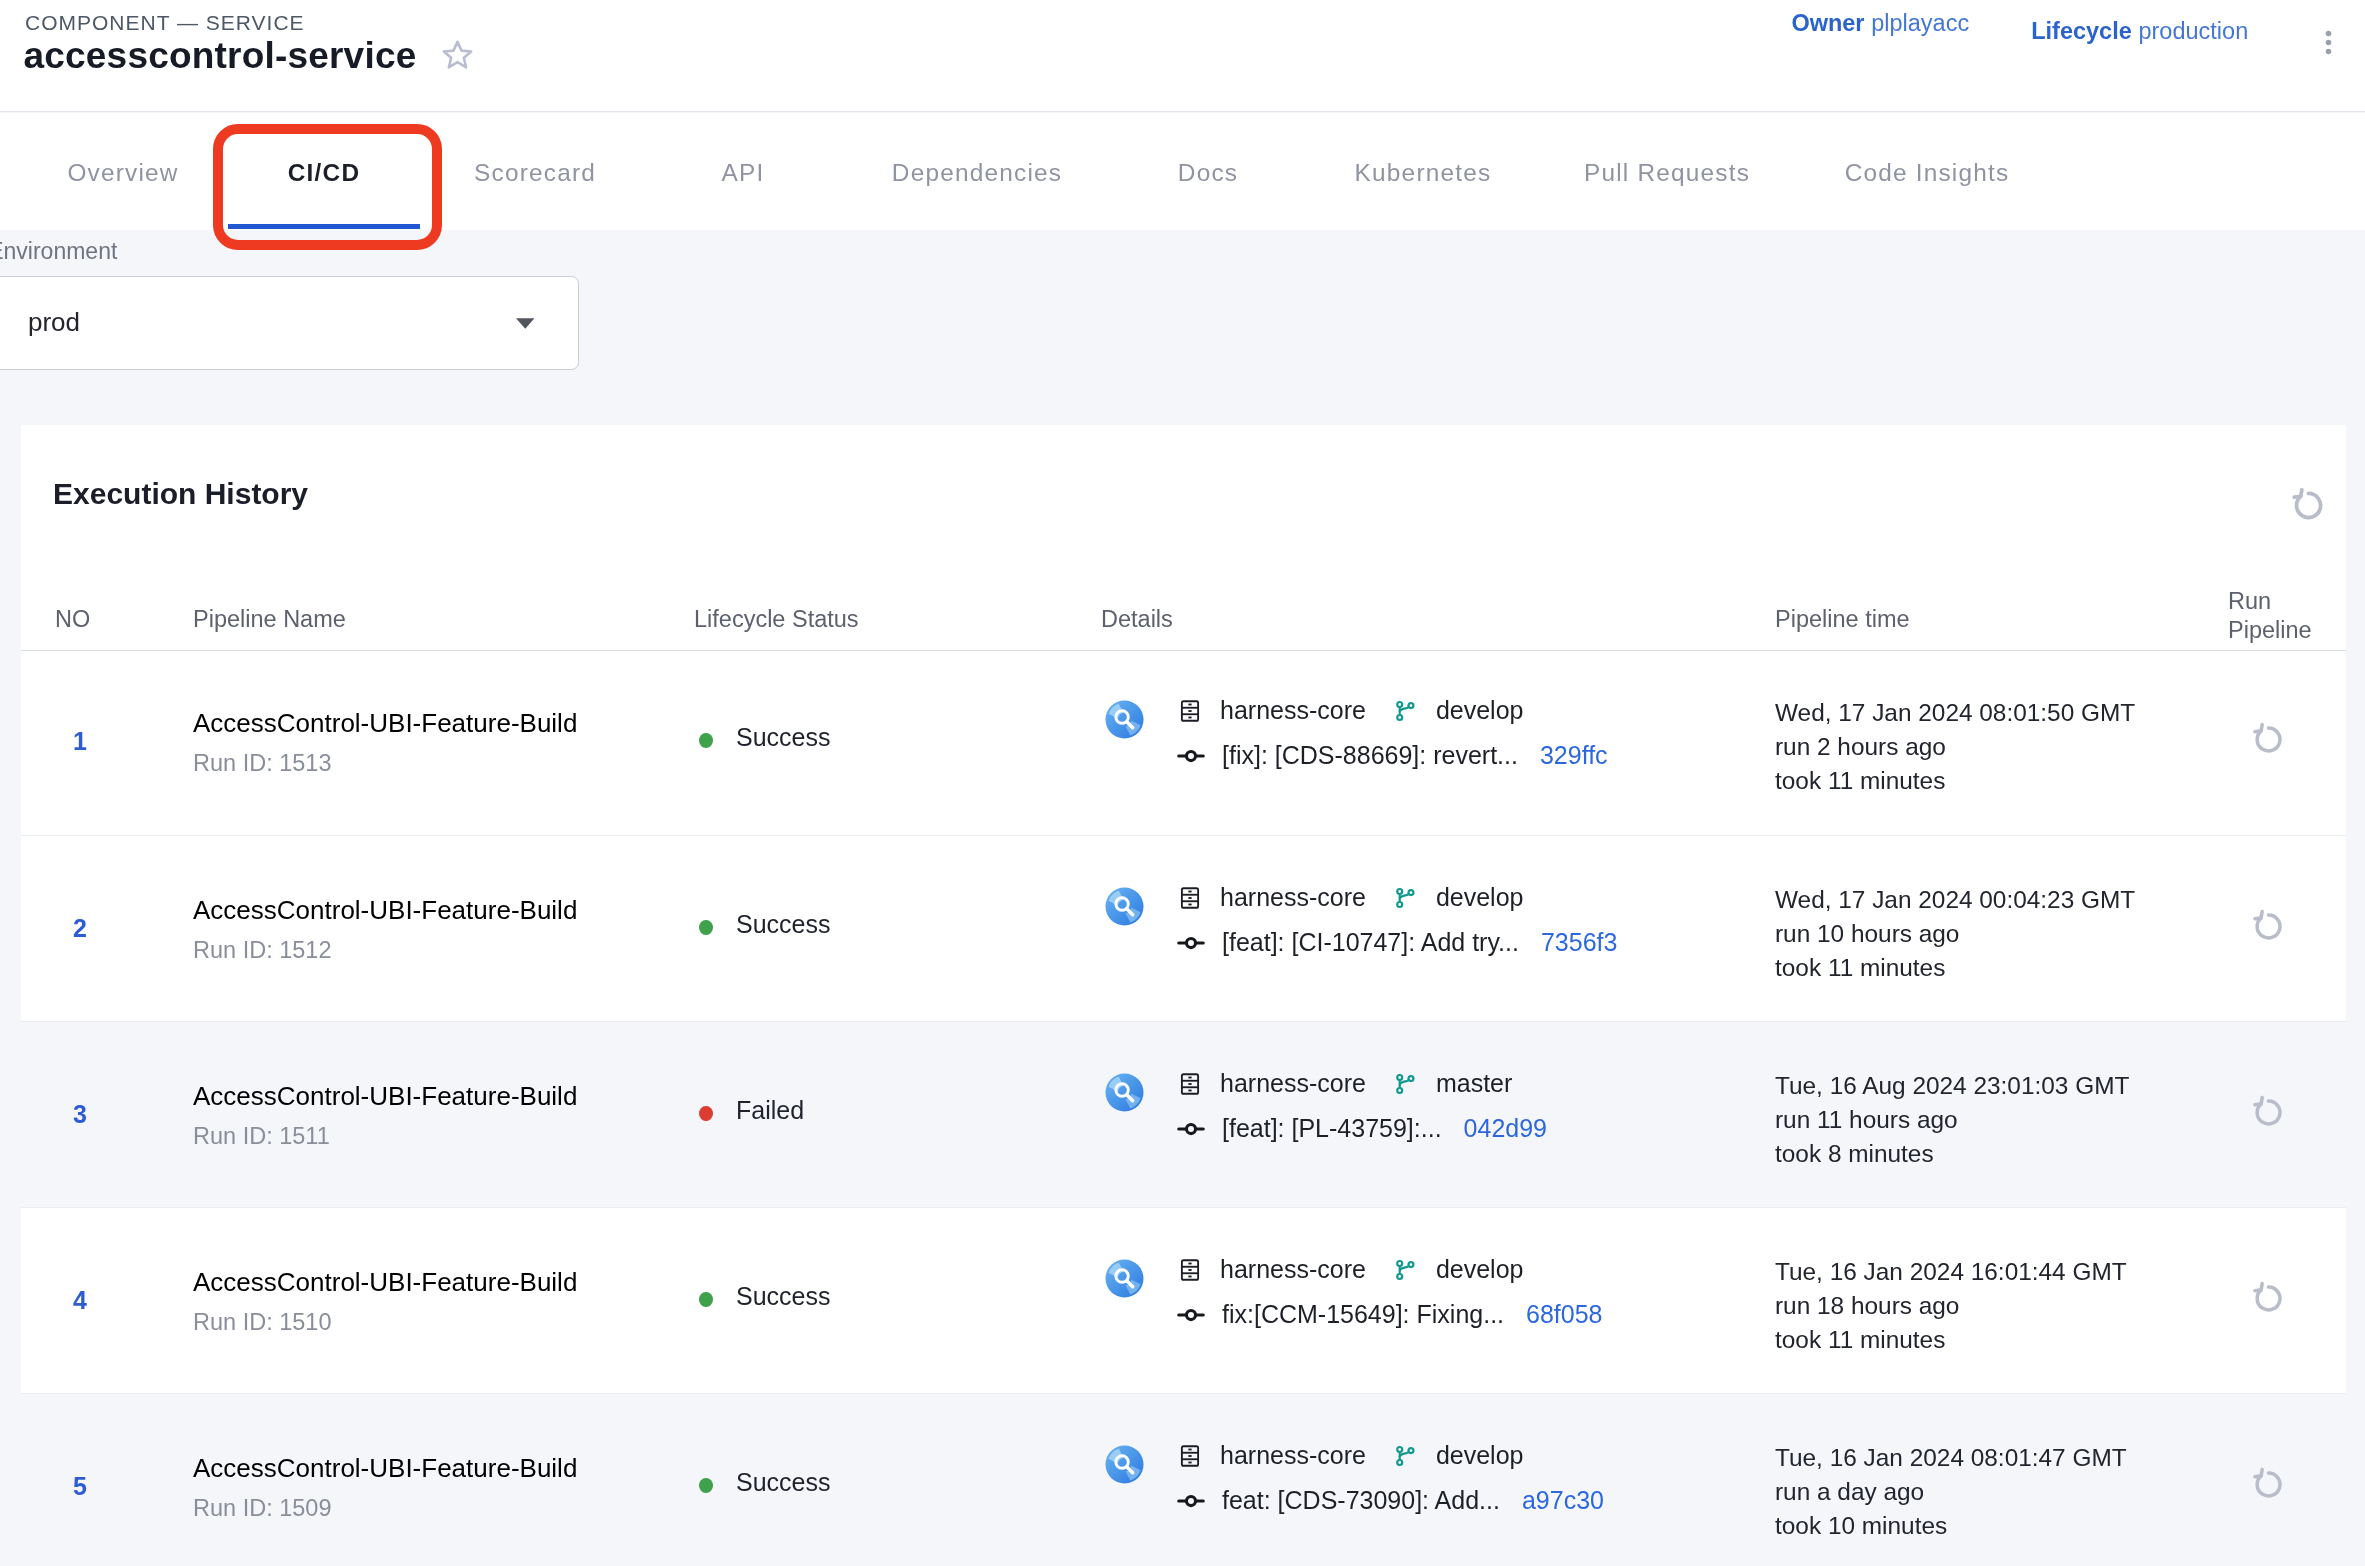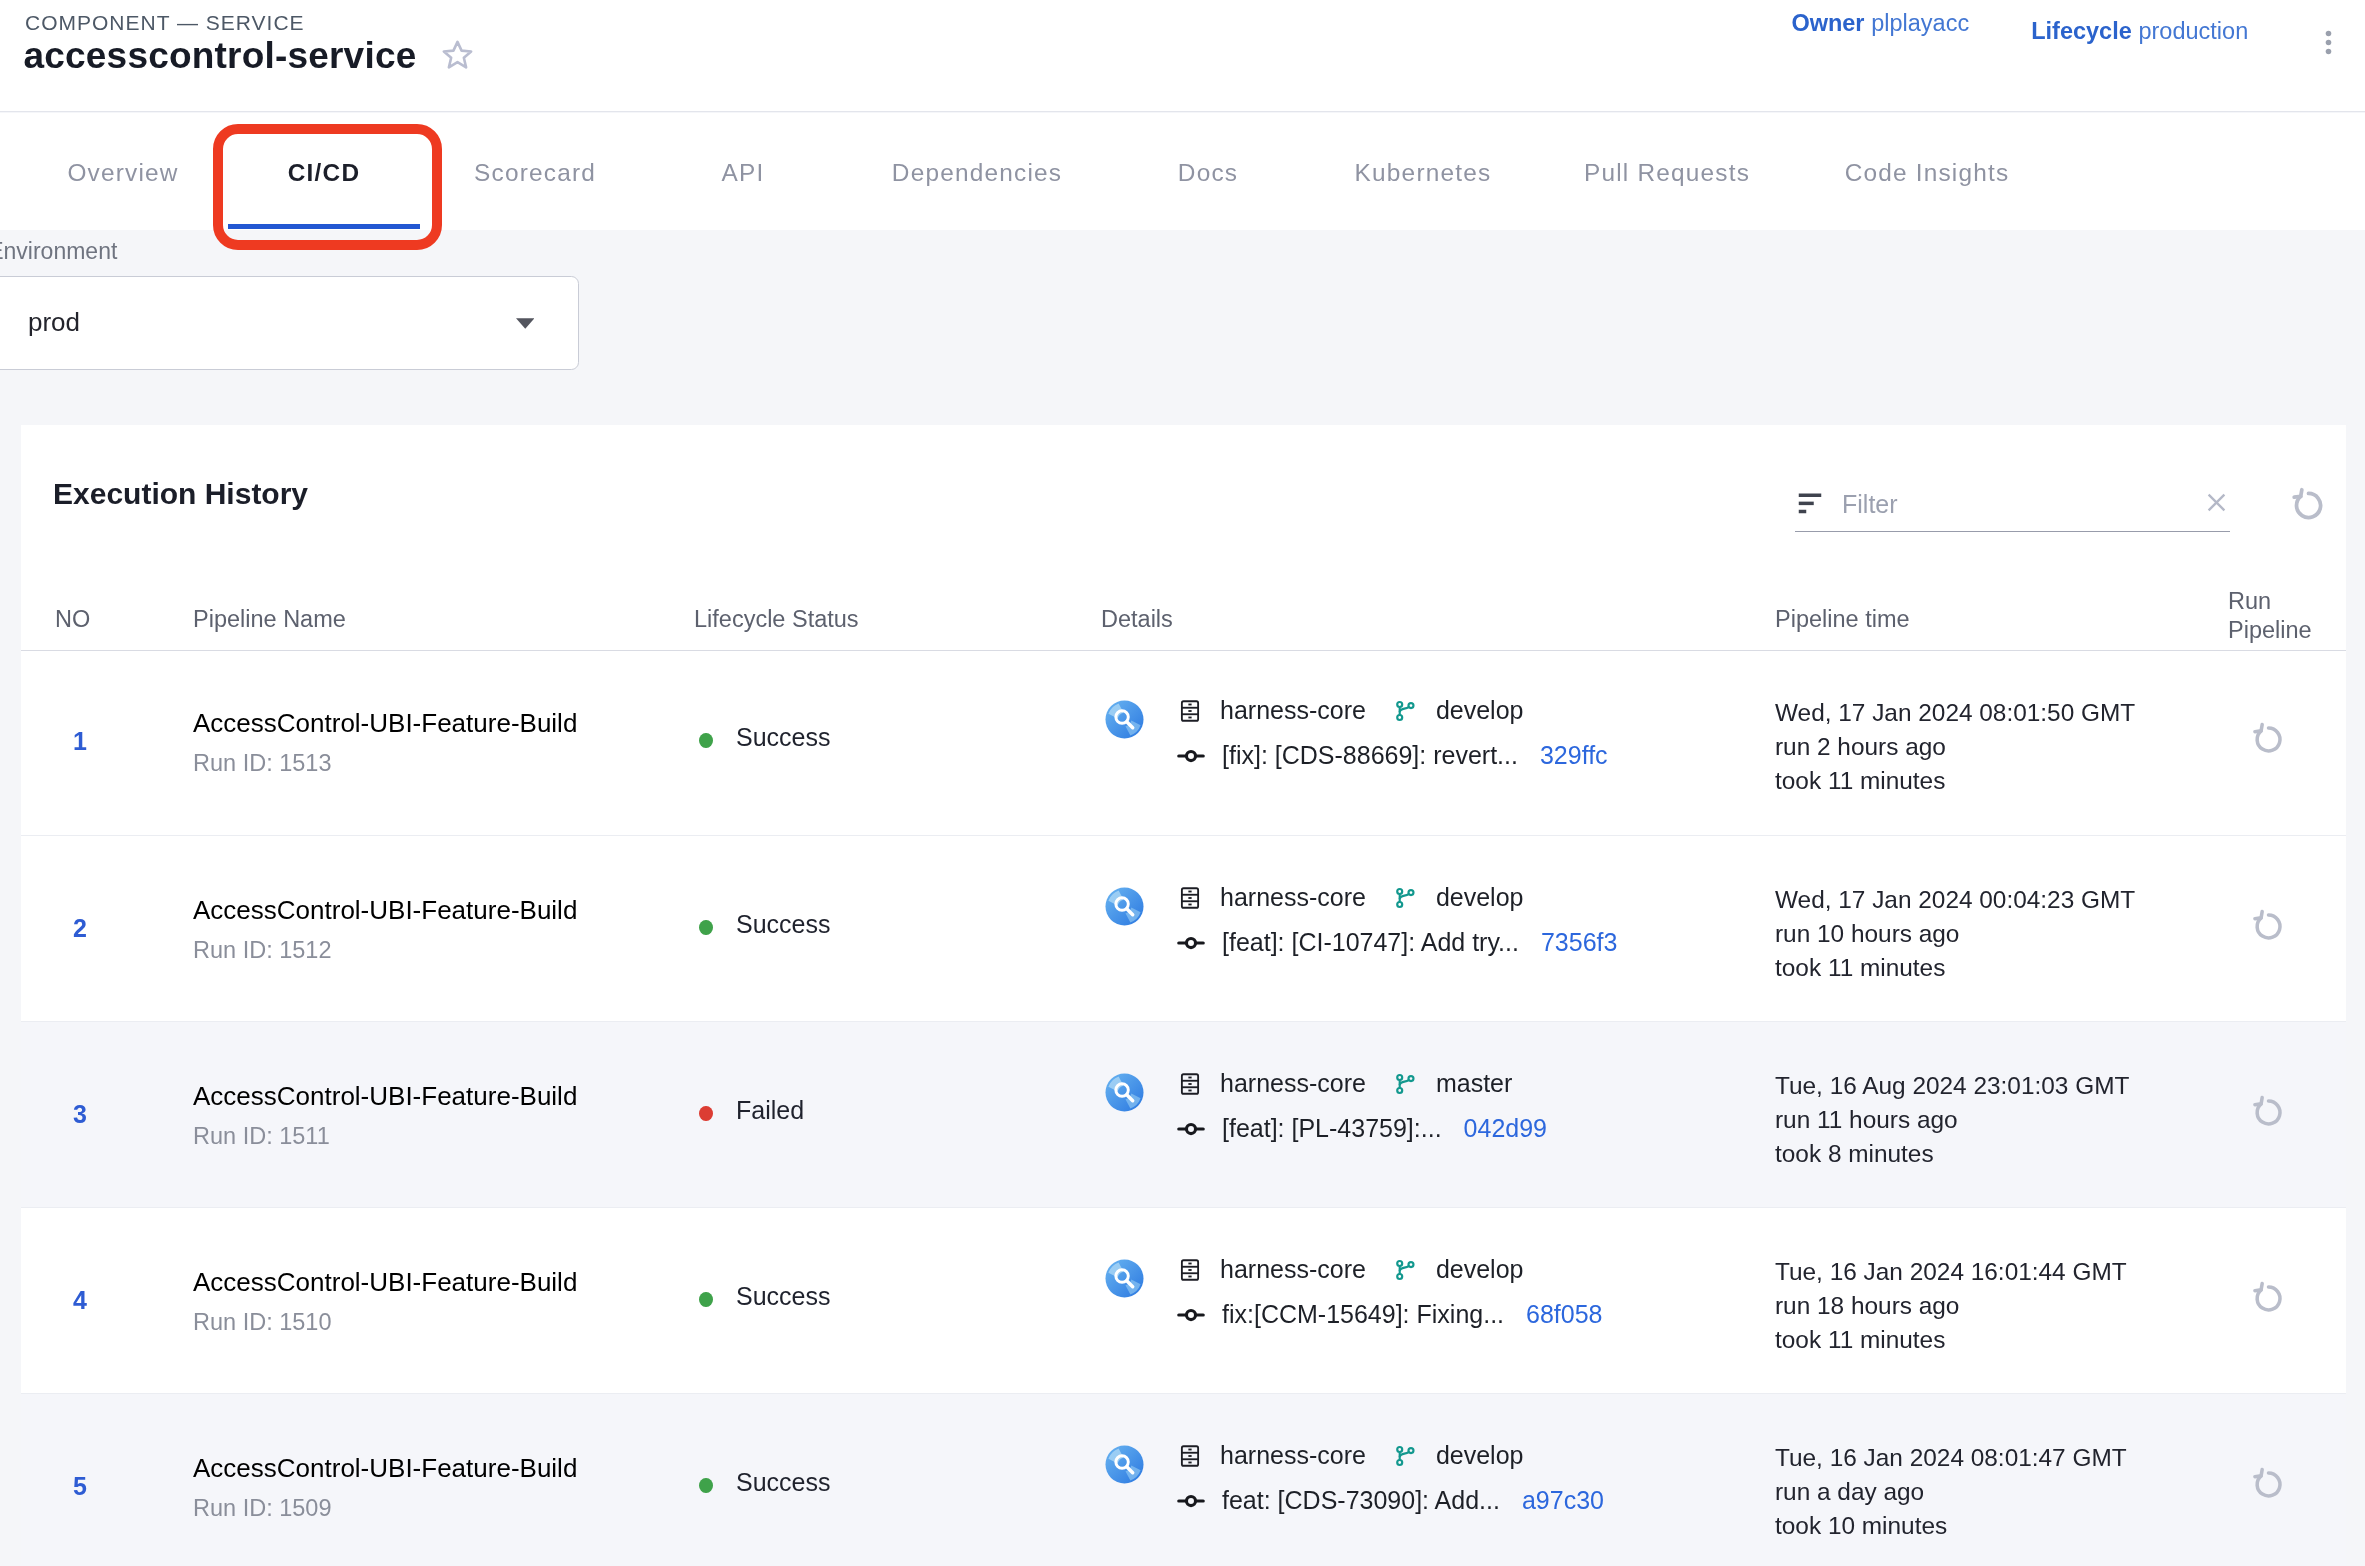--- a/index.html
+++ b/index.html
@@ -186,31 +186,20 @@
   <span class="env-caret">
     <svg width="18.5" height="11" viewBox="0 0 22 13">
         <use href="#i-caret"></use>
       </svg>
   </span>
 </div>
 
 <div class="card">
   <div class="card-title">Execution History</div>
 
-  <div class="filterbox">
-    <svg width="30" height="30" viewBox="0 0 36 36">
-        <use href="#i-filter"></use>
-      </svg>
-    <input class="filter-input" type="text" placeholder="Filter" style="">
-    <button class="clear-btn">
-      <svg width="27" height="27" viewBox="0 0 32 32">
-          <use href="#i-x"></use>
-        </svg>
-    </button>
-  </div>
   <button class="refresh-btn">
     <svg width="39" height="39" viewBox="0 0 46 46">
         <use href="#i-rerun"></use>
       </svg>
   </button>
 
   <div class="thead">
     <div class="th" style="left:34px">NO</div>
     <div class="th" style="left:172px">Pipeline Name</div>
     <div class="th" style="left:673px">Lifecycle Status</div>

